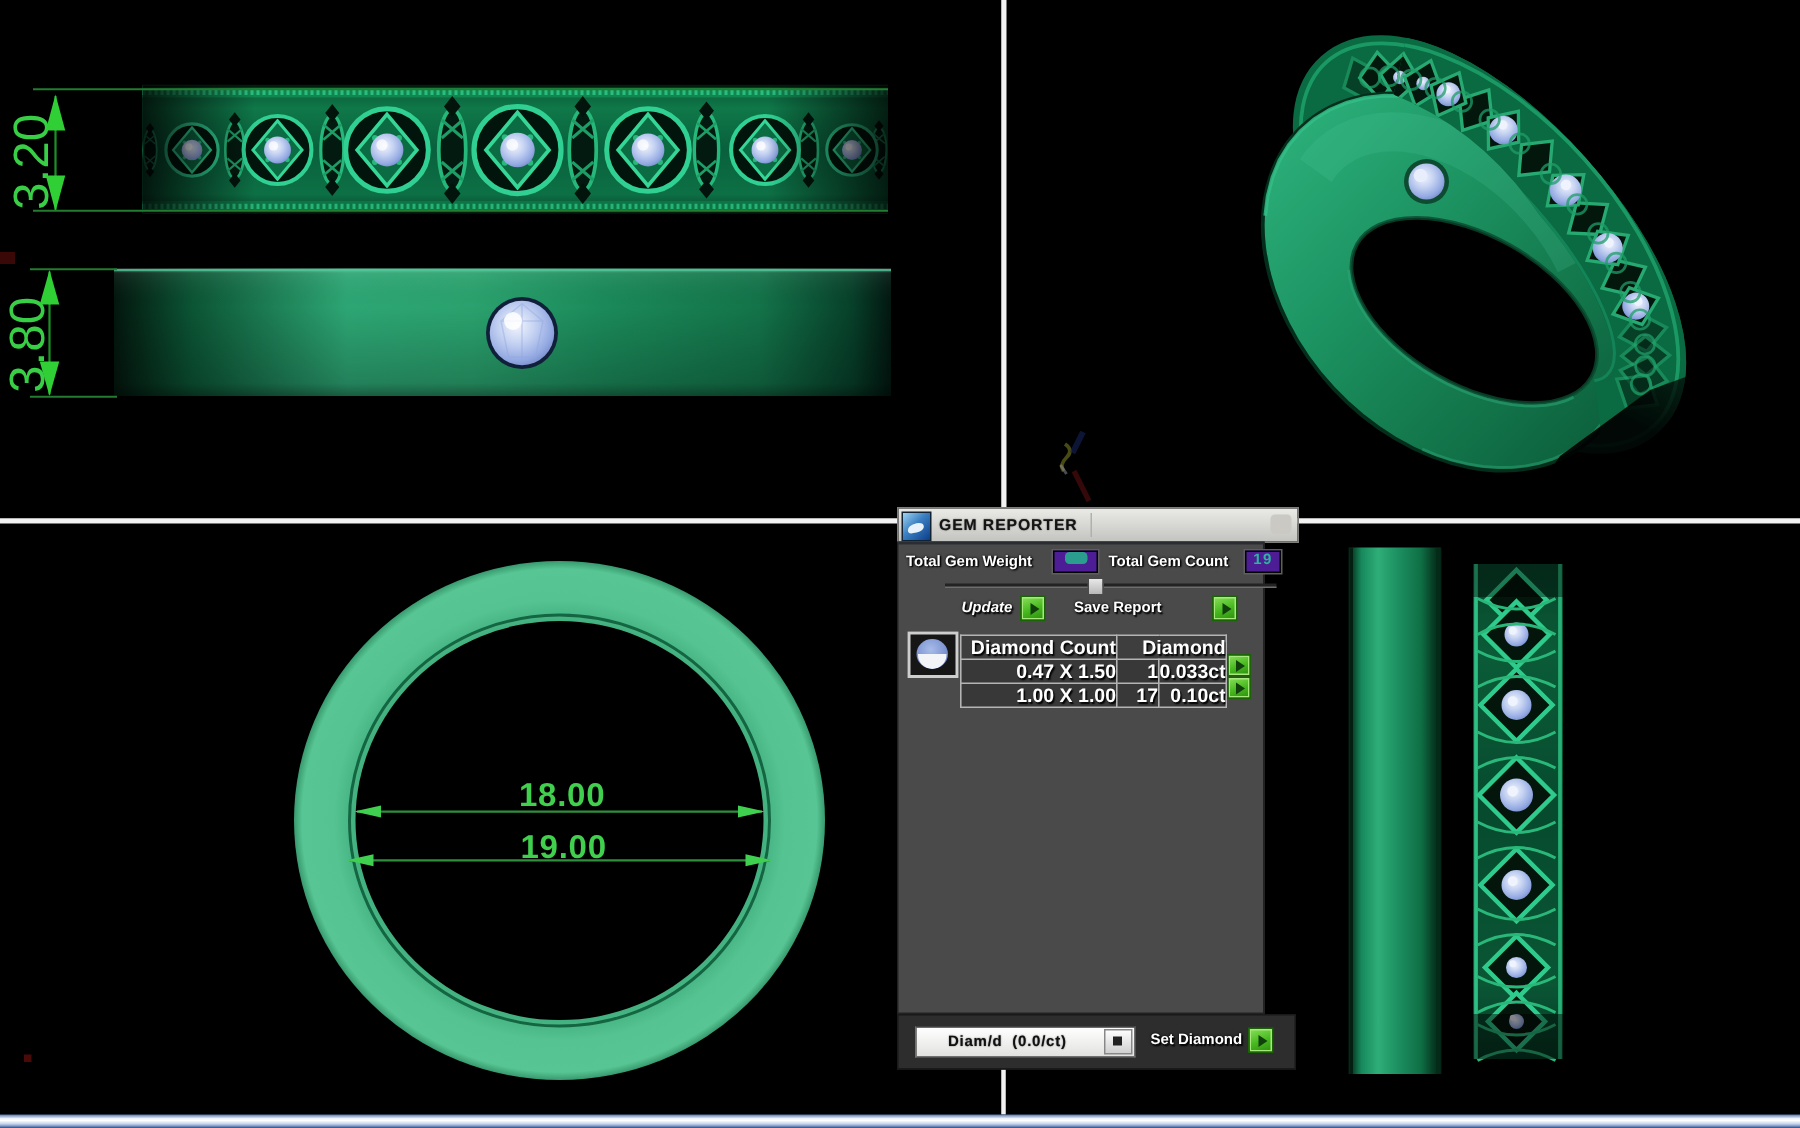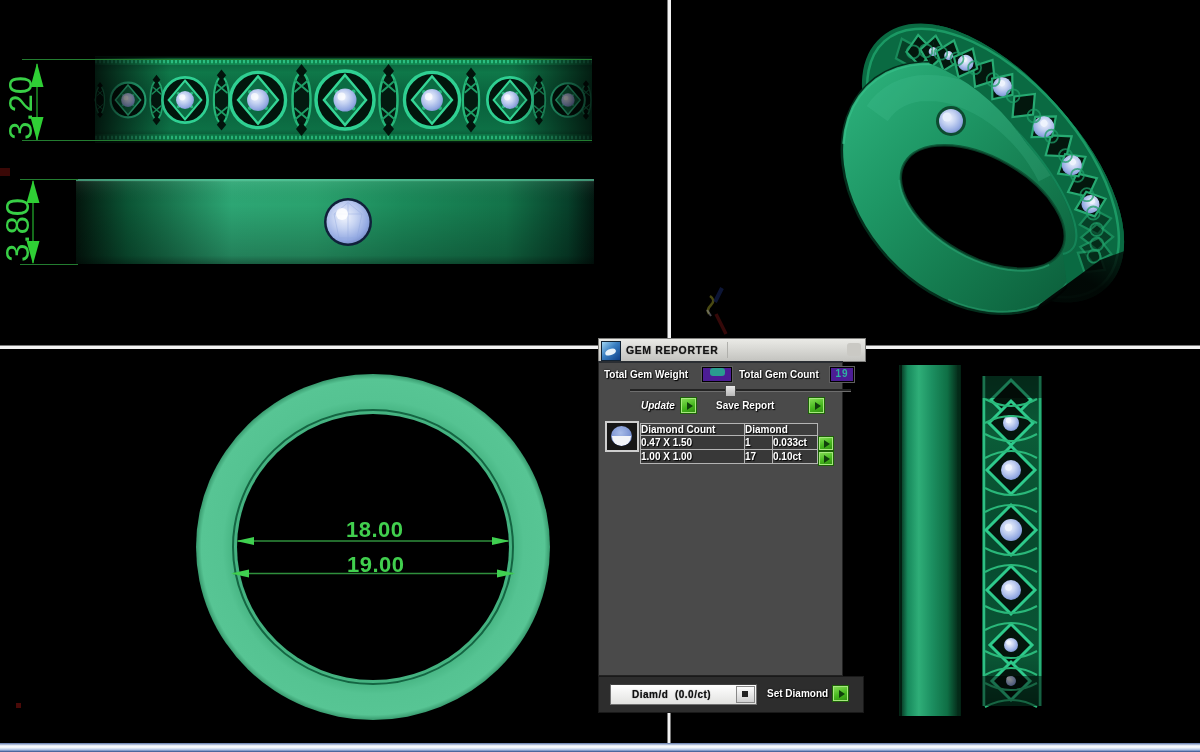--- a/index.html
+++ b/index.html
@@ -19,21 +19,21 @@
   .tealtxt{color:#2fb3a0;font-size:10px;font-weight:bold;letter-spacing:1px;}
   #slider-track{position:absolute;left:31px;top:26px;width:221px;height:2px;background:#232323;border-bottom:1px solid #6e6e6e;}
   #slider-handle{position:absolute;left:126px;top:22px;width:9px;height:10px;background:linear-gradient(#e8e8e8,#b8b8b8);border:1px solid #4a4a4a;}
   .gbtn{position:absolute;width:15px;height:15px;background:linear-gradient(160deg,#8ae05a 0%,#46b81e 55%,#2e8c10 100%);border:1px solid #1c6207;box-shadow:inset 0 0 0 1px #a6e87e;display:flex;align-items:center;justify-content:center;}
   .gbtn i{display:block;width:0;height:0;border-left:6px solid #11400c;border-top:4px solid transparent;border-bottom:4px solid transparent;margin-left:2px;}
   .gbtn.tb{width:14px;height:13px;}
   #thumb{position:absolute;left:6px;top:58px;width:30px;height:27px;background:#161616;border:2px solid #cecece;}
   #thumb-ball{position:absolute;left:4px;top:3px;width:21px;height:20px;border-radius:50%;background:radial-gradient(circle at 45% 35%,#a8bce8 0%,#7e96d4 55%,#4e66a4 100%);overflow:hidden;}
   #thumb-ball:before{content:"";position:absolute;left:1px;top:10px;width:19px;height:10px;background:#f2f4f8;border-radius:0 0 10px 10px;}
   #gtable{position:absolute;left:41px;top:60px;border-collapse:collapse;table-layout:fixed;}
-  #gtable td{border:1px solid #b4b4b4;background:#383838;color:#fff;font-size:10px;font-weight:bold;text-align:left;height:13px;padding:0;text-shadow:1px 1px 1px #000;overflow:hidden;}
+  #gtable td{border:1px solid #b4b4b4;background:#383838;color:#fff;font-size:13px;font-weight:bold;text-align:right;height:13px;padding:0;text-shadow:1px 1px 1px #000;overflow:hidden;}
   #gtable tr.hd td{height:11px;background:#3e3e3e;}
   #dlg-foot{position:absolute;left:0;top:338px;width:266px;height:37px;background:#2d2d2d;border:1px solid #191919;box-sizing:border-box;}
   #combo{position:absolute;left:11px;top:7px;width:145px;height:19px;background:linear-gradient(#ffffff,#e2e2e0);border:1px solid #707070;border-top-color:#404040;display:flex;align-items:center;}
   #combo-txt{font-size:10px;font-weight:bold;color:#111;margin-left:21px;letter-spacing:0.5px;text-shadow:0 0 1px #555;}
   #combo-btn{position:absolute;right:1px;top:1px;width:17px;height:15px;background:linear-gradient(#fdfdfd,#d0d0d0);border:1px solid #888;}
   #combo-btn div{position:absolute;left:5px;top:4px;width:6px;height:6px;background:#222;}
   #bottombar{position:absolute;left:0;top:743px;width:1200px;height:9px;background:linear-gradient(#5a74a8 0%,#eef3fb 30%,#fdfefe 45%,#c2d2ec 70%,#7e97c6 85%,#2c4a84 100%);}
 </style>
 </head>
 <body>

